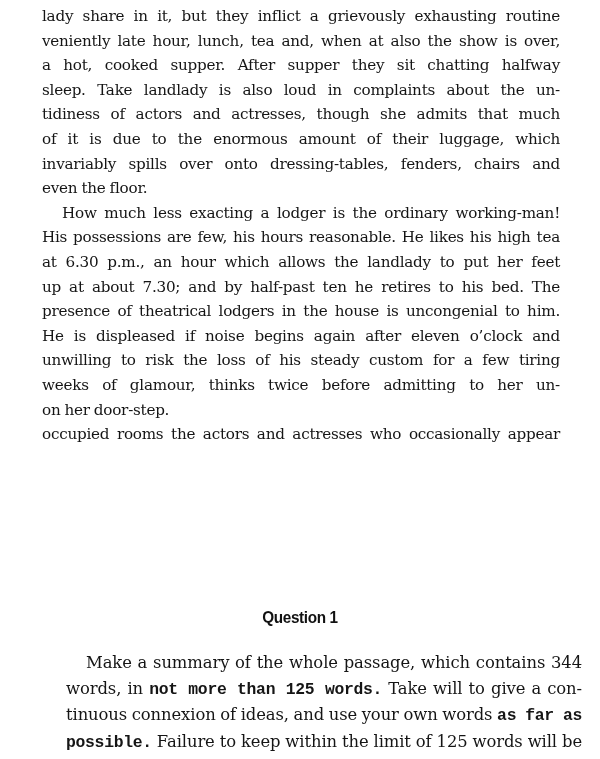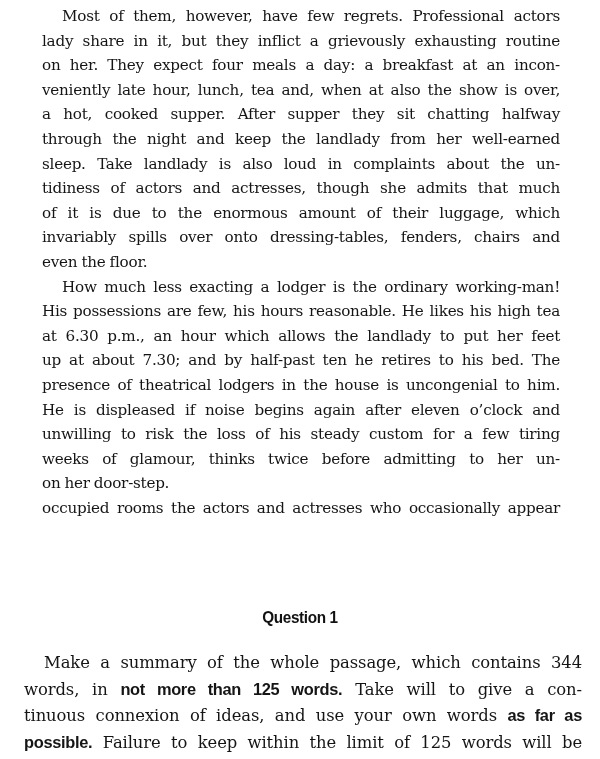--- a/index.html
+++ b/index.html
@@ -42,54 +42,52 @@
     text-align-last: left;
   }
   .line.indent {
     padding-left: 20px;
   }
   .question .line {
     font-size: 16.4px;
     height: 26.2px;
     line-height: 26.2px;
     letter-spacing: -0.1px;
+    margin-left: 42px;
   }
   .question .line.indent {
     padding-left: 20px;
   }
   .heading {
     position: absolute;
     left: 0;
     top: 608px;
     width: 600px;
     text-align: center;
     font-family: "Liberation Sans", "DejaVu Sans", sans-serif;
     font-weight: bold;
     font-size: 17px;
     letter-spacing: -0.4px;
     transform: scaleX(0.9);
     color: #111;
   }
   .bold {
-    font-family: Liberation Sans, sans-serif;
+    font-family: Liberation Mono, monospace;
     font-weight: bold;
     letter-spacing: -0.3px;
   }
 </style>
 </head>
 <body>
 
 <div class="passage">
   <div>
-    <span class="line indent">Most of them, however, have few regrets.  Professional actors</span>
     <span class="line">lady share in it, but they inflict a grievously exhausting routine</span>
-    <span class="line">on her. They expect four meals a day: a breakfast at an incon-</span>
     <span class="line">veniently late hour, lunch, tea and, when at also the show is over,</span>
     <span class="line">a hot, cooked supper.  After supper they sit chatting halfway</span>
-    <span class="line">through the night and keep the landlady from her well-earned</span>
     <span class="line">sleep.  Take landlady is also loud in complaints about the un-</span>
     <span class="line">tidiness of actors and actresses, though she admits that much</span>
     <span class="line">of it is due to the enormous amount of their luggage, which</span>
     <span class="line">invariably spills over onto dressing-tables, fenders, chairs and</span>
     <span class="line last">even the floor.</span>
   </div>
   <div>
     <span class="line indent">How much less exacting a lodger is the ordinary working-man!</span>
     <span class="line">His possessions are few, his hours reasonable.  He likes his high tea</span>
     <span class="line">at 6.30 p.m., an hour which allows the landlady to put her feet</span>

